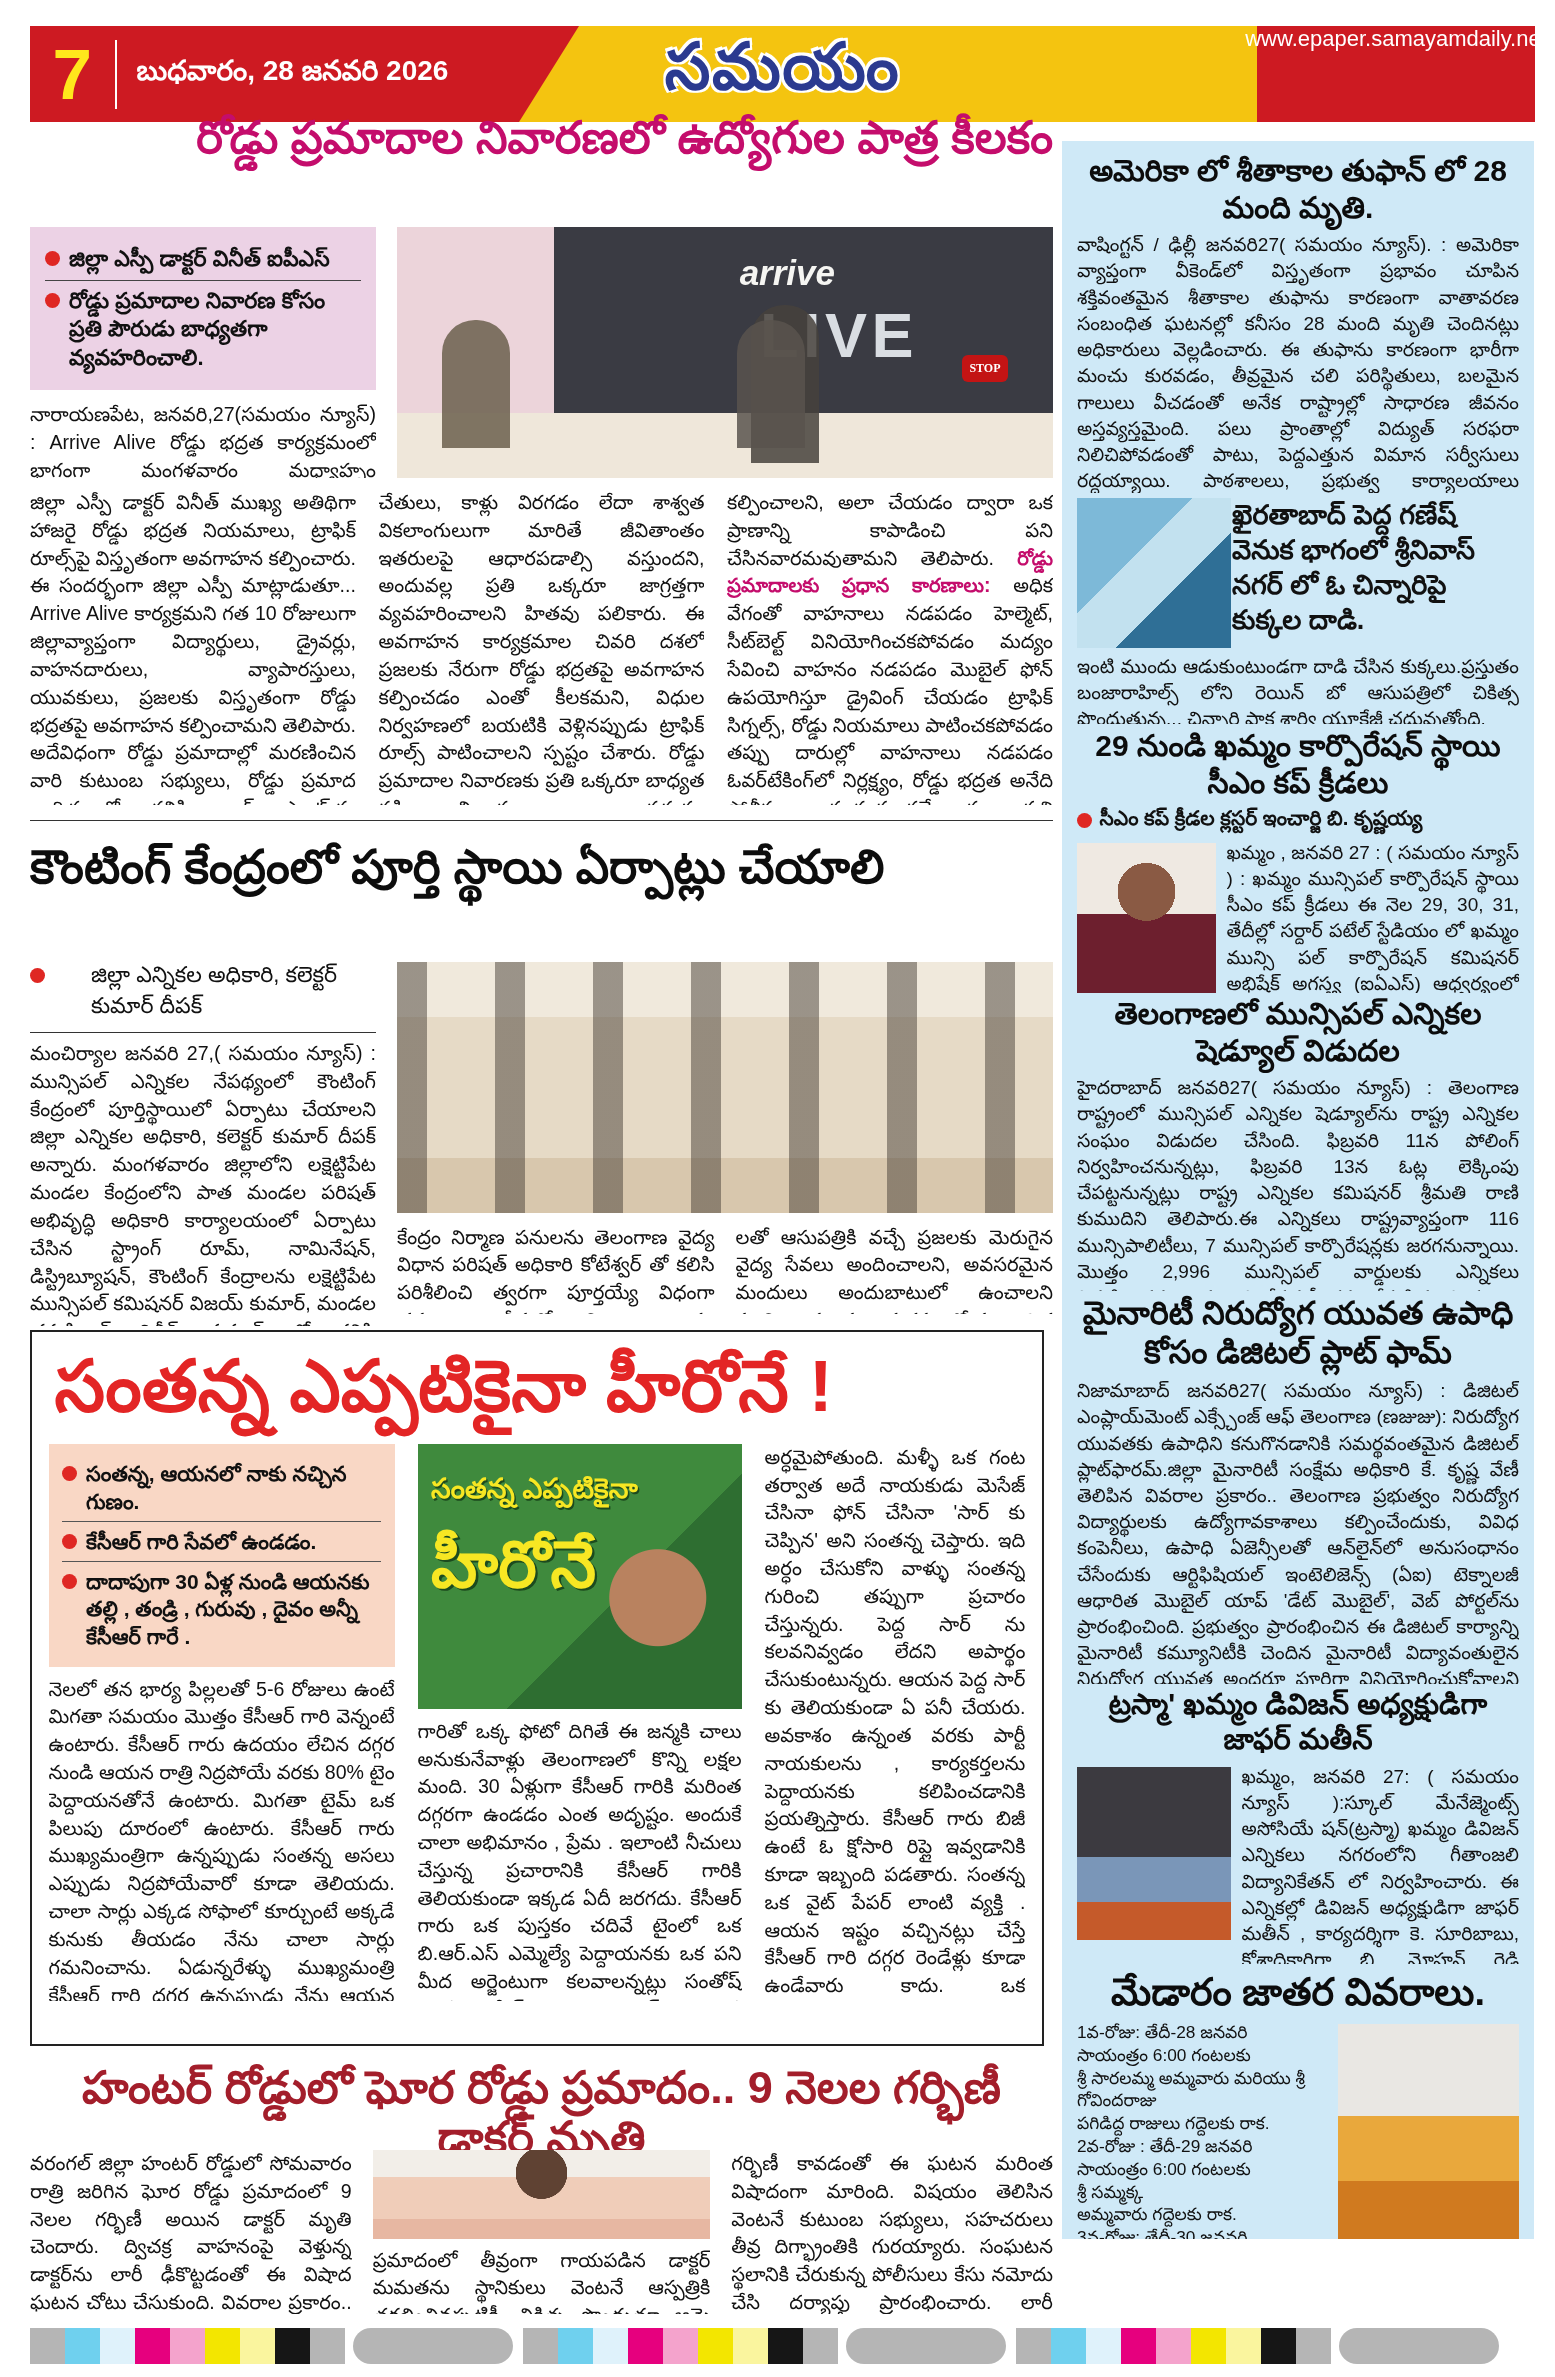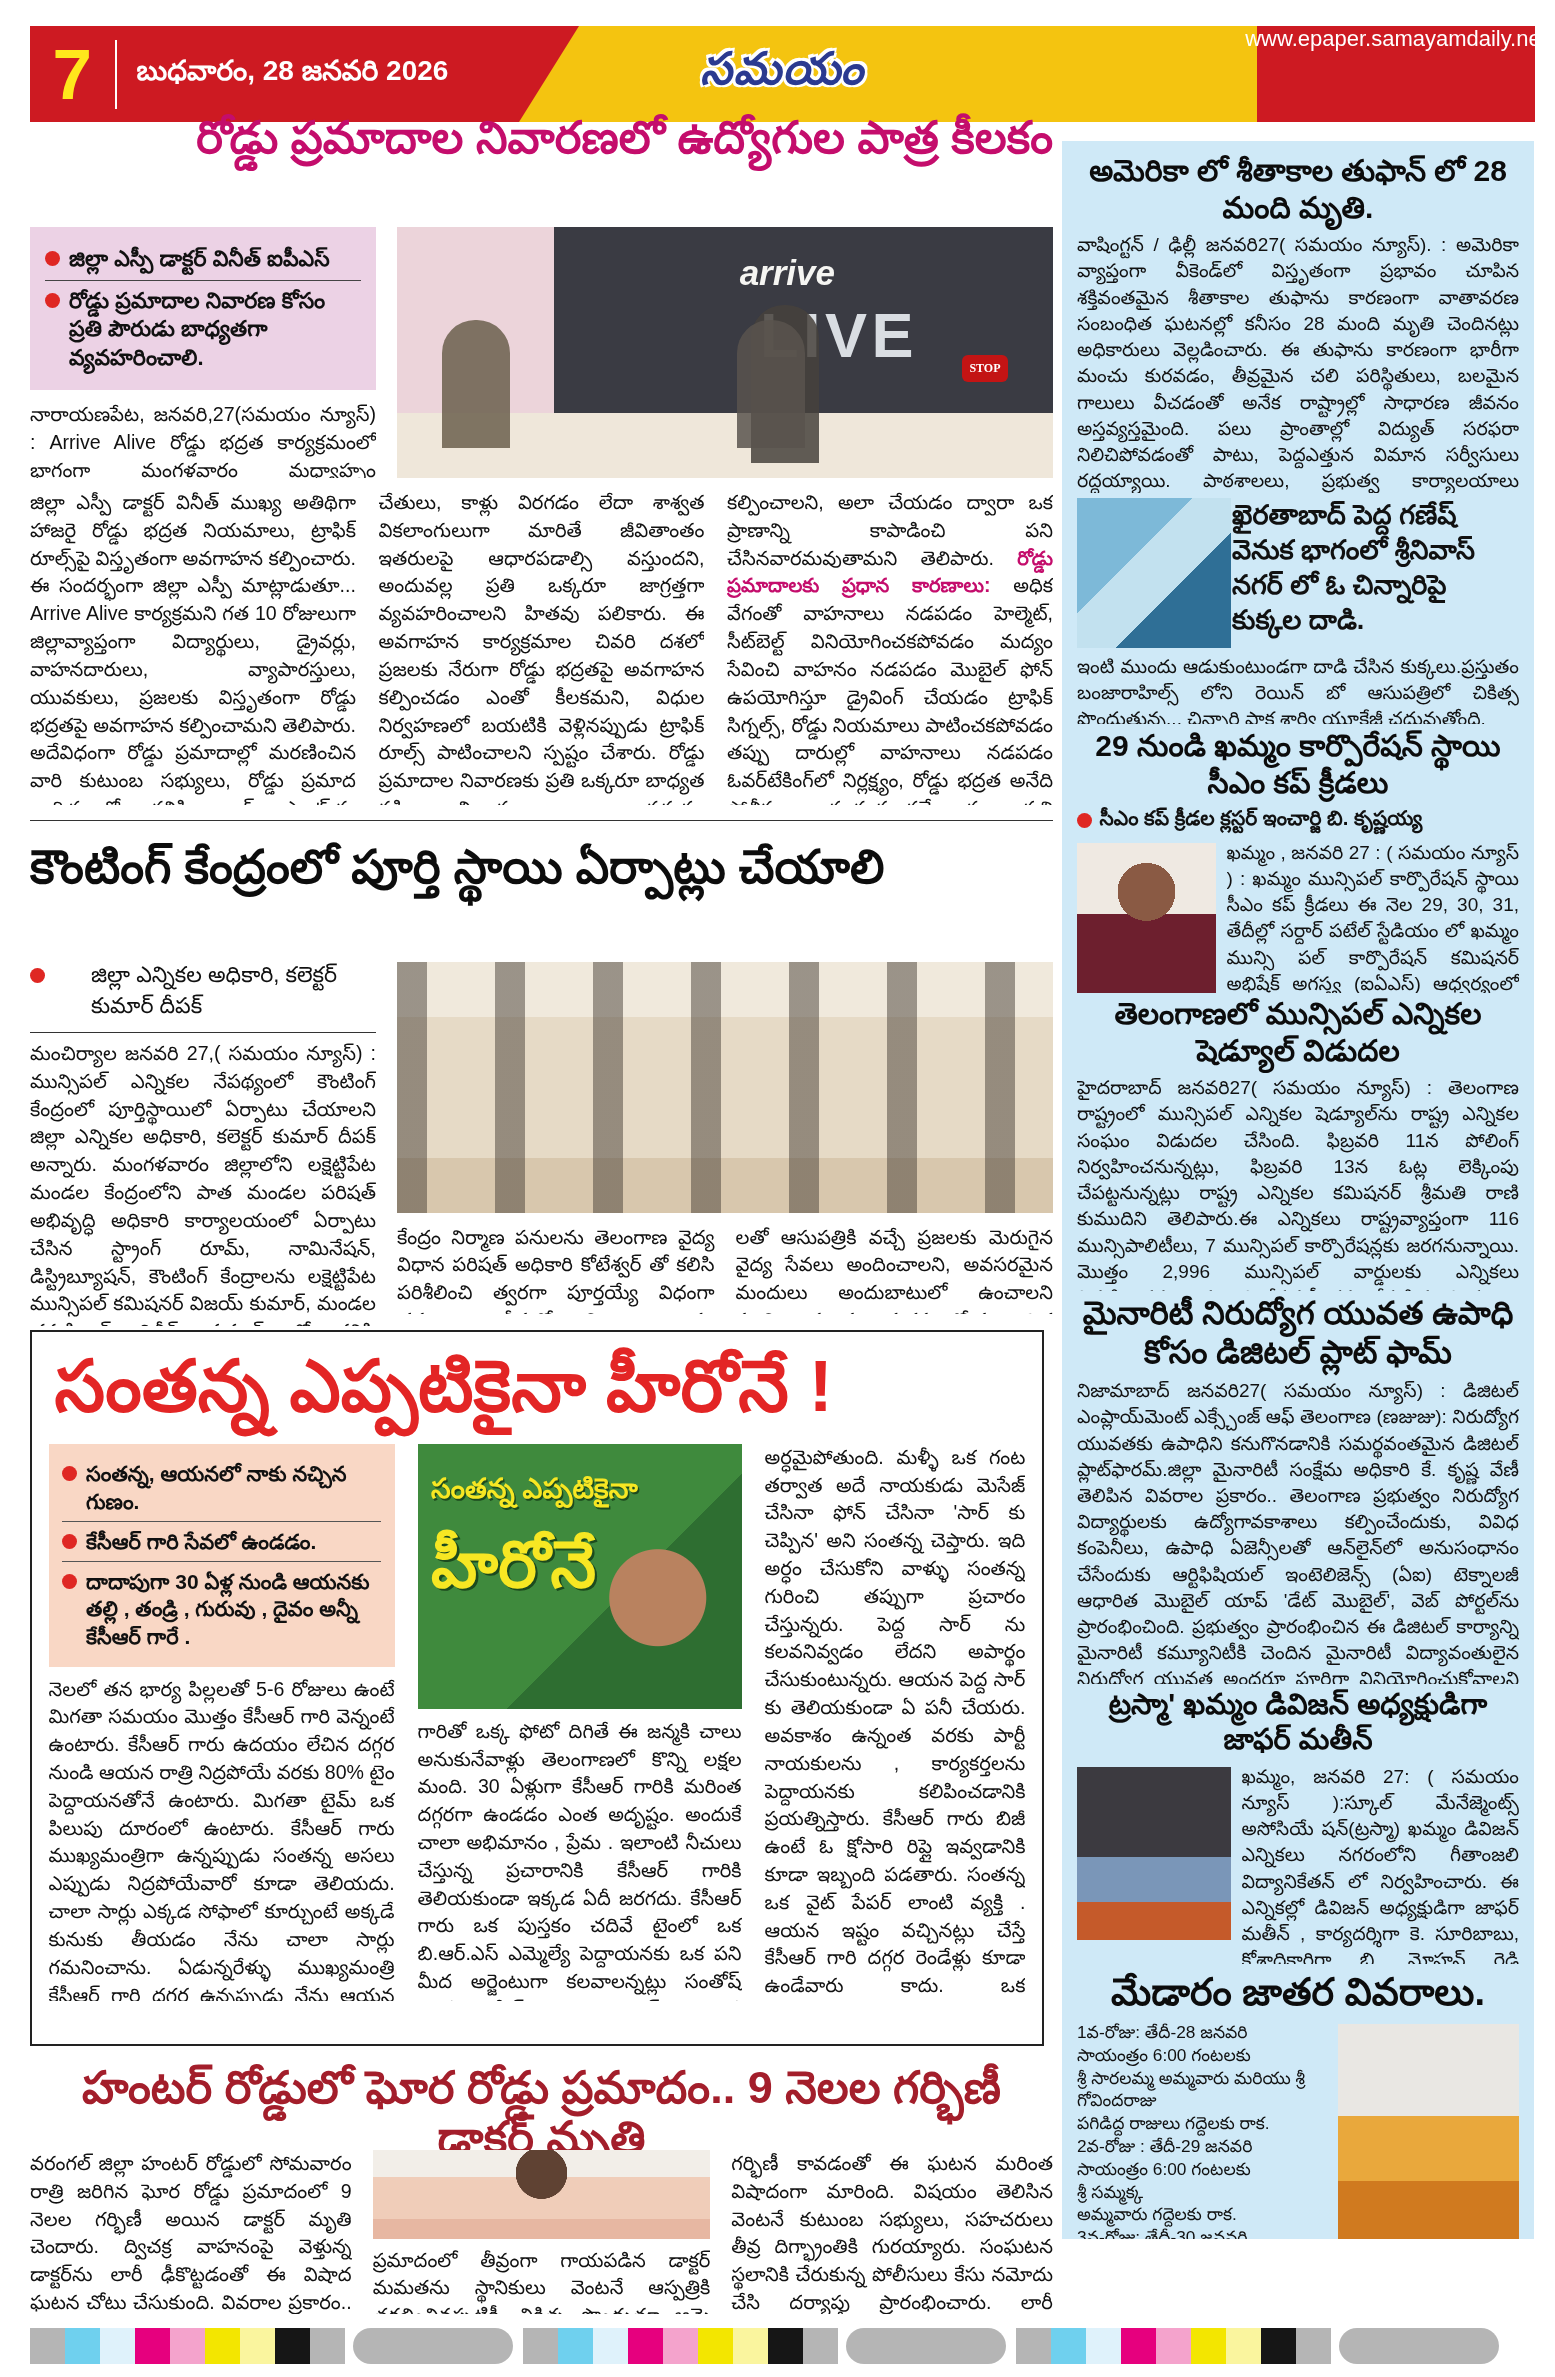--- a/index.html
+++ b/index.html
@@ -8,22 +8,22 @@
   .abs{position:absolute;}
   
   .band{position:absolute;left:30px;top:26px;width:1505px;height:96px;background:#f4c410;}
   .band-left{position:absolute;left:0;top:0;width:549px;height:100%;background:#cd1a22;
              clip-path:polygon(0 0,100% 0,calc(100% - 60px) 100%,0 100%);
              display:flex;align-items:center;}
   .pg{color:#ffe71c;font-size:71px;font-weight:900;margin-left:22.6px;line-height:1;}
   .vline{display:inline-block;width:2.3px;height:69px;background:#fff;margin:0 19.6px 0 22.6px;}
   .hdate{color:#ffffff;font-size:28px;font-weight:800;}
   .masthead{position:absolute;left:50%;top:50%;transform:translate(-50%,-50%);
-            font-size:45px;font-weight:900;color:#2b3a90;letter-spacing:1.5px;
-            text-shadow:2.3px 2.3px 0 #fff,-2.3px -2.3px 0 #fff,2.3px -2.3px 0 #fff,-2.3px 2.3px 0 #fff;font-style:italic;}
+            font-size:65px;font-weight:900;color:#2b3a90;letter-spacing:1.5px;
+            text-shadow:2.3px 2.3px 0 #fff,-2.3px -2.3px 0 #fff,2.3px -2.3px 0 #fff,-2.3px 2.3px 0 #fff;}
   .band-right{position:absolute;right:0;top:0;width:278px;height:100%;background:#cd1a22;
               display:flex;align-items:flex-start;justify-content:center;}
   .url{color:#fff;font-size:22px;}
   
   .body{font-size:19.6px;line-height:1.42;text-align:justify;margin:0;overflow:hidden;}
   .cols{display:flex;gap:22.6px;}
   .col{flex:1;}
   .dotline{display:flex;align-items:flex-start;gap:9px;}
   .dot{flex:0 0 auto;width:15px;height:15px;border-radius:50%;background:#df2723;margin-top:6px;}
   

